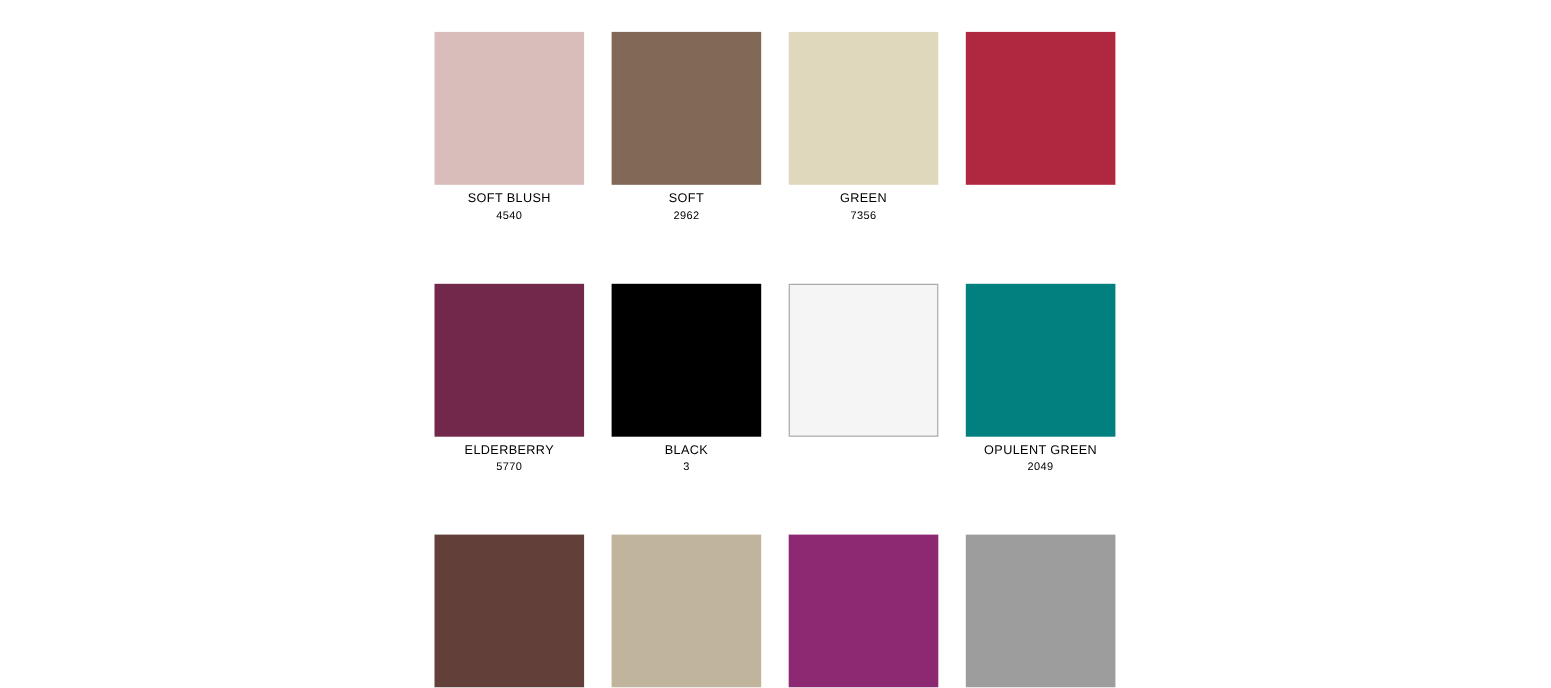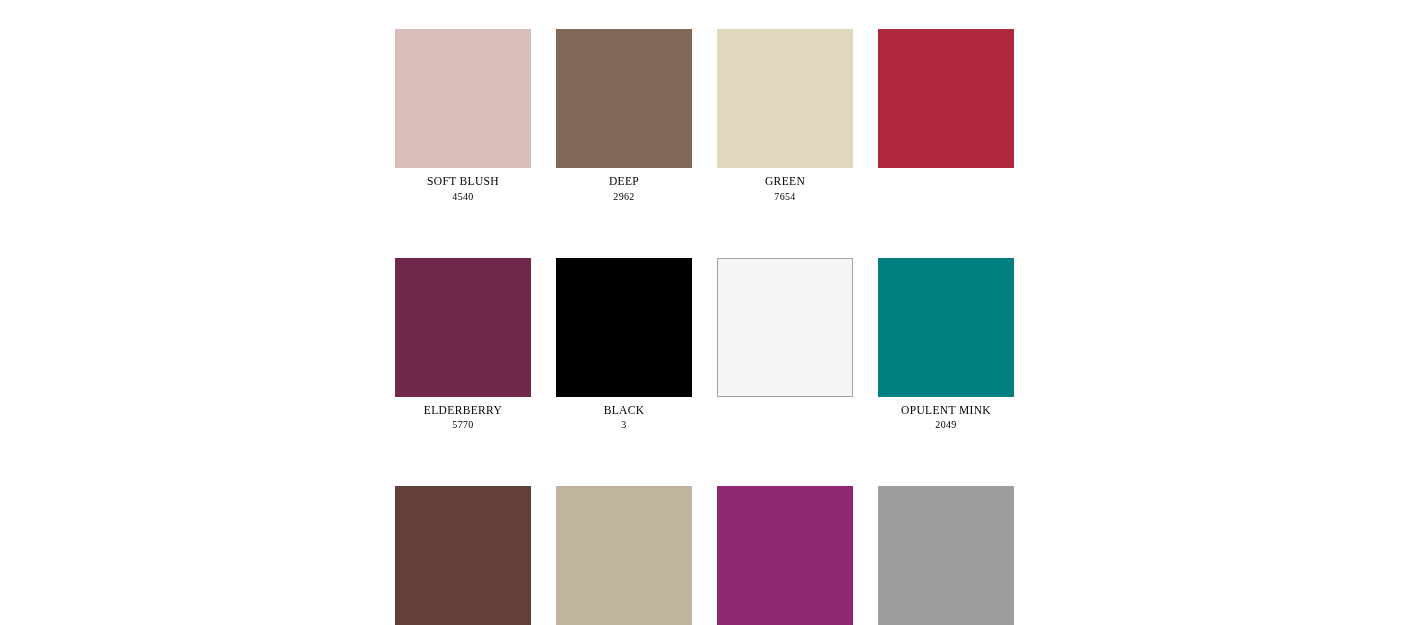--- a/index.html
+++ b/index.html
@@ -11,21 +11,20 @@
     height: 625px;
     background: #ffffff;
     font-family: "Liberation Sans", sans-serif;
     overflow: hidden;
   }
   #swatch-board {
     position: relative;
     width: 1410px;
     height: 515px;
     background: #ffffff;
-    font-family: Liberation Serif, serif;
   }
   .swatch-grid {
     position: absolute;
     left: 395px;
     top: 29px;
     width: 624px;
     display: flex;
     flex-direction: column;
     row-gap: 56px;
   }
@@ -79,29 +78,29 @@
       <div class="swatch-cell">
         <span class="swatch-chip" style="background-color: rgb(216, 189, 186);"></span>
         <span class="swatch-caption">
           <span class="swatch-name">SOFT BLUSH</span>
           <span class="swatch-code">4540</span>
         </span>
       </div>
       <div class="swatch-cell">
         <span class="swatch-chip" style="background-color: rgb(129, 104, 87);"></span>
         <span class="swatch-caption">
-          <span class="swatch-name">DEEP</span>
+          <span class="swatch-name">SOFT</span>
           <span class="swatch-code">2962</span>
         </span>
       </div>
       <div class="swatch-cell">
         <span class="swatch-chip" style="background-color: rgb(224, 216, 188);"></span>
         <span class="swatch-caption">
           <span class="swatch-name">GREEN</span>
-          <span class="swatch-code">7654</span>
+          <span class="swatch-code">7356</span>
         </span>
       </div>
       <div class="swatch-cell">
         <span class="swatch-chip" style="background-color: rgb(176, 39, 64);"></span>
       </div>
     </div>
     <div class="swatch-row">
       <div class="swatch-cell">
         <span class="swatch-chip" style="background-color: rgb(114, 40, 74);"></span>
         <span class="swatch-caption">
@@ -115,21 +114,21 @@
           <span class="swatch-name">BLACK</span>
           <span class="swatch-code">3</span>
         </span>
       </div>
       <div class="swatch-cell">
         <span class="swatch-chip bordered" style="background-color: rgb(245, 245, 245);"></span>
       </div>
       <div class="swatch-cell">
         <span class="swatch-chip" style="background-color: rgb(2, 128, 128);"></span>
         <span class="swatch-caption">
-          <span class="swatch-name">OPULENT MINK</span>
+          <span class="swatch-name">OPULENT GREEN</span>
           <span class="swatch-code">2049</span>
         </span>
       </div>
     </div>
     <div class="swatch-row">
       <div class="swatch-cell">
         <span class="swatch-chip" style="background-color: rgb(98, 64, 57);"></span>
 
       </div>
       <div class="swatch-cell">

